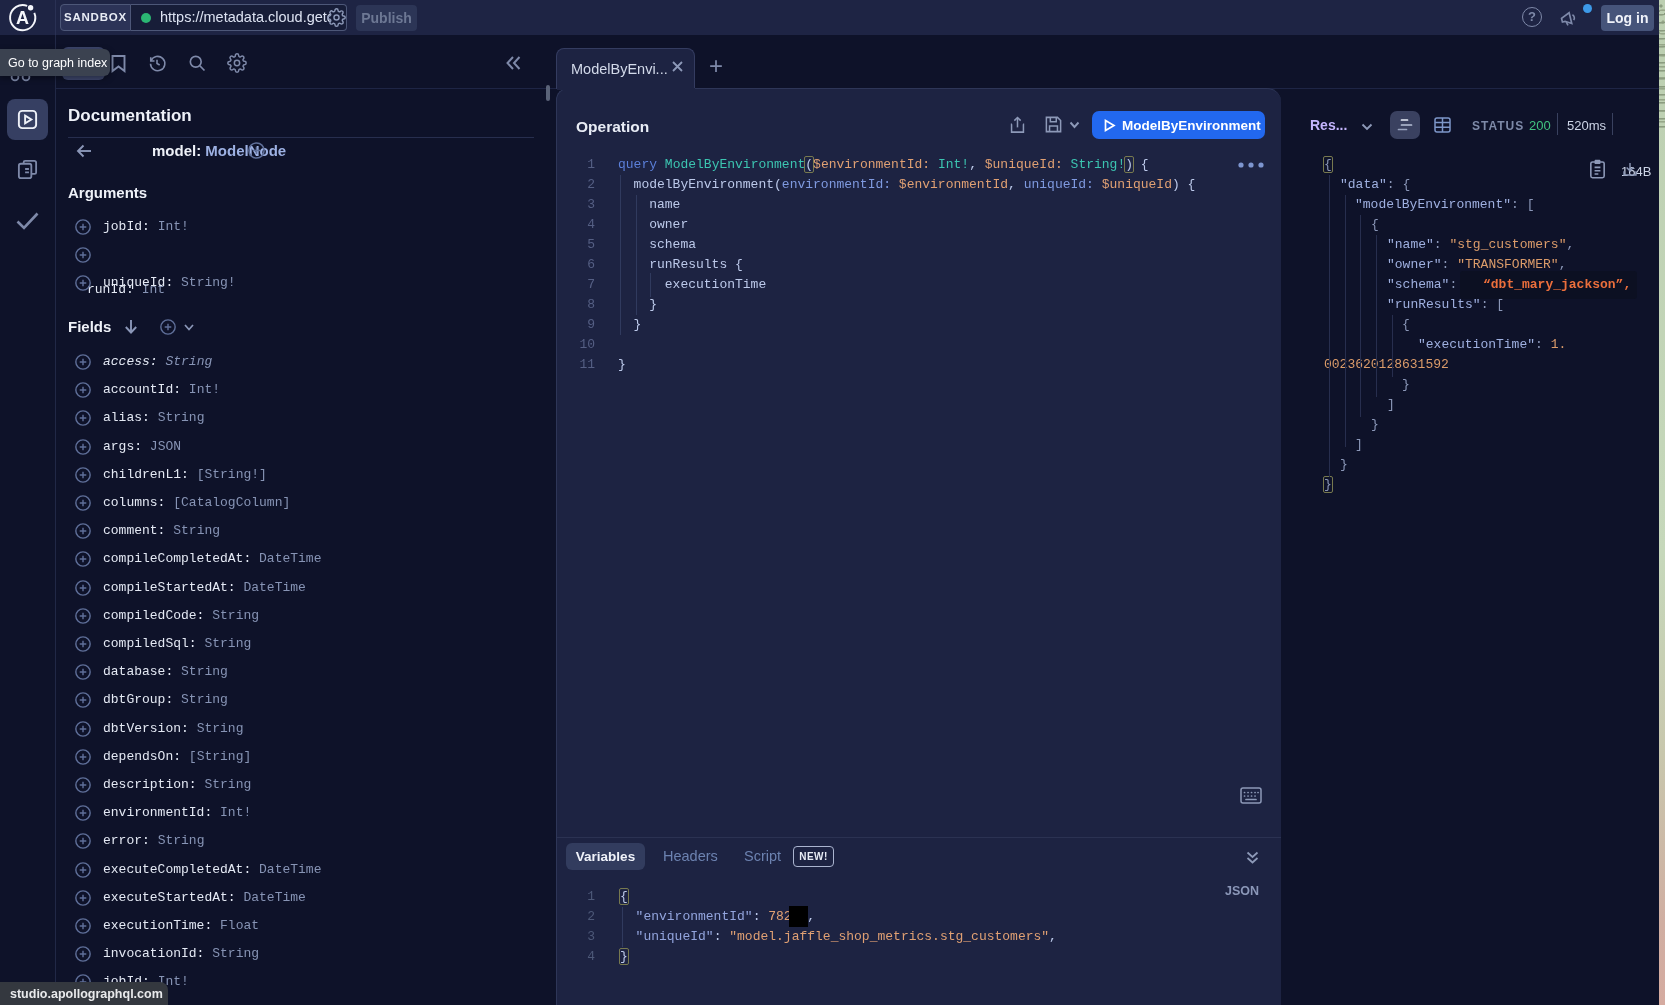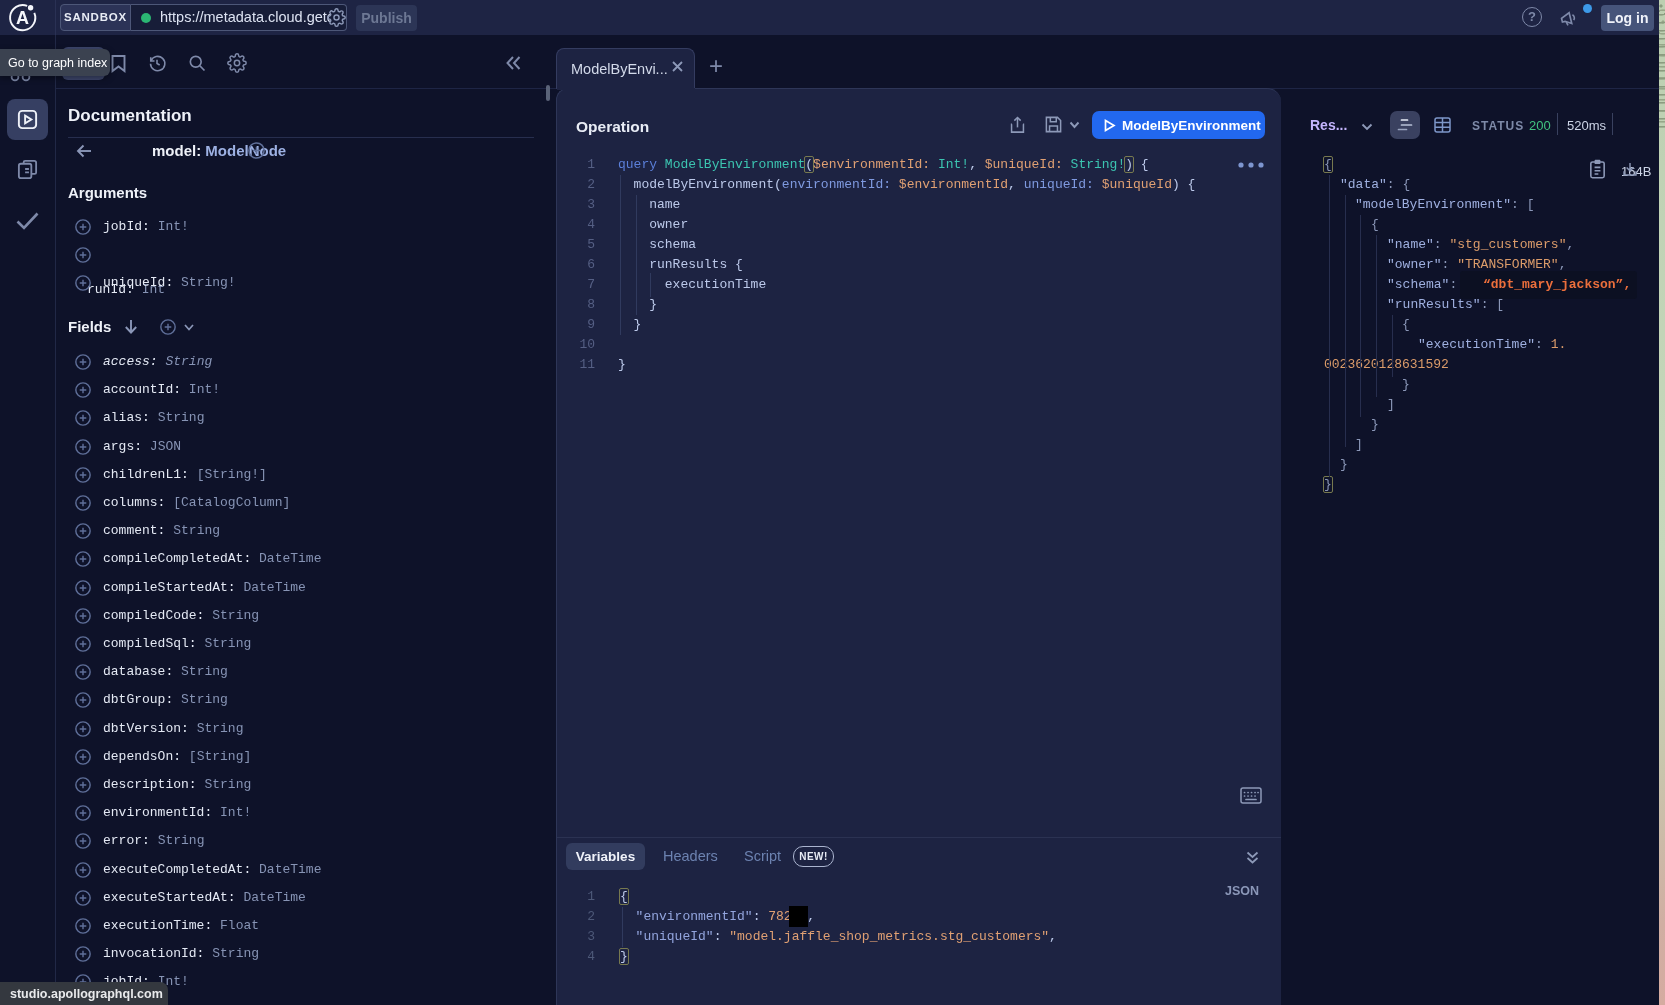--- a/index.html
+++ b/index.html
@@ -160,21 +160,21 @@
   </svg>
 <svg class="abs" style="left:1240px;top:787px" width="22" height="17" viewBox="0 0 22 17" fill="none" stroke="#8d99b8" stroke-width="1.5">
   <rect x="1" y="1" width="20" height="15" rx="2"></rect>
   <path d="M4.5 5.5 h0.1 M8 5.5 h0.1 M11.5 5.5 h0.1 M15 5.5 h0.1 M18 5.5 h0.1 M4.5 9 h0.1 M8 9 h0.1 M11.5 9 h0.1 M15 9 h0.1 M6 12.5 h10" stroke-linecap="round" stroke-width="1.7"></path>
 </svg>
 
 <div class="abs" style="left:557px;top:837px;width:724px;height:1px;background:#2b3252;"></div>
 <div class="abs" style="left:566px;top:843px;width:79px;height:27px;background:#323c5e;border-radius:6px;color:#f0f3fa;font-size:13.5px;font-weight:bold;text-align:center;line-height:27px;">Variables</div>
 <div class="abs" style="left:663px;top:848px;color:#6c82b0;font-size:14.5px;">Headers</div>
 <div class="abs" style="left:744px;top:848px;color:#6c82b0;font-size:14.5px;">Script</div>
-<div class="abs" style="left:793px;top:846px;width:41px;height:21px;border:1.5px solid #aab4cf;border-radius:10px;color:#e8ecf5;font-size:10px;font-weight:bold;letter-spacing:.5px;text-align:center;line-height:19px;">NEW!</div>
+<div class="abs" style="left:793px;top:846px;width:41px;height:21px;border:1.5px solid #aab4cf;border-radius:4px;color:#e8ecf5;font-size:10px;font-weight:bold;letter-spacing:.5px;text-align:center;line-height:19px;">NEW!</div>
 <svg class="abs" style="left:1245px;top:850px" width="15" height="15" viewBox="0 0 15 15" fill="none" stroke="#8d99b8" stroke-width="1.7">
   <path d="M2.5 2.5 L7.5 7 L12.5 2.5"></path>
     <path d="M2.5 8 L7.5 12.5 L12.5 8"></path>
 </svg>
 <div class="abs" style="left:1225px;top:884px;color:#8b97b8;font-size:12.5px;font-weight:bold;">JSON</div>
 <div class="abs mono" style="left:575px;top:887px;width:20px;text-align:right;color:#4d5878;">1</div>
 <div class="abs mono" style="left:620px;top:887px;"><span style="color:#bcc9ea;border:1px solid #77794f;border-radius:2px;margin:-1px;">{</span></div>
 <div class="abs mono" style="left:575px;top:907px;width:20px;text-align:right;color:#4d5878;">2</div>
 <div class="abs mono" style="left:620px;top:907px;">  <span style="color:#93a5de">"environmentId"</span><span style="color:#bcc9ea">:</span> <span style="color:#e0a073">782</span><span style="color:#e0a073">10</span><span style="color:#bcc9ea">,</span></div>
 <div class="abs mono" style="left:575px;top:927px;width:20px;text-align:right;color:#4d5878;">3</div>

